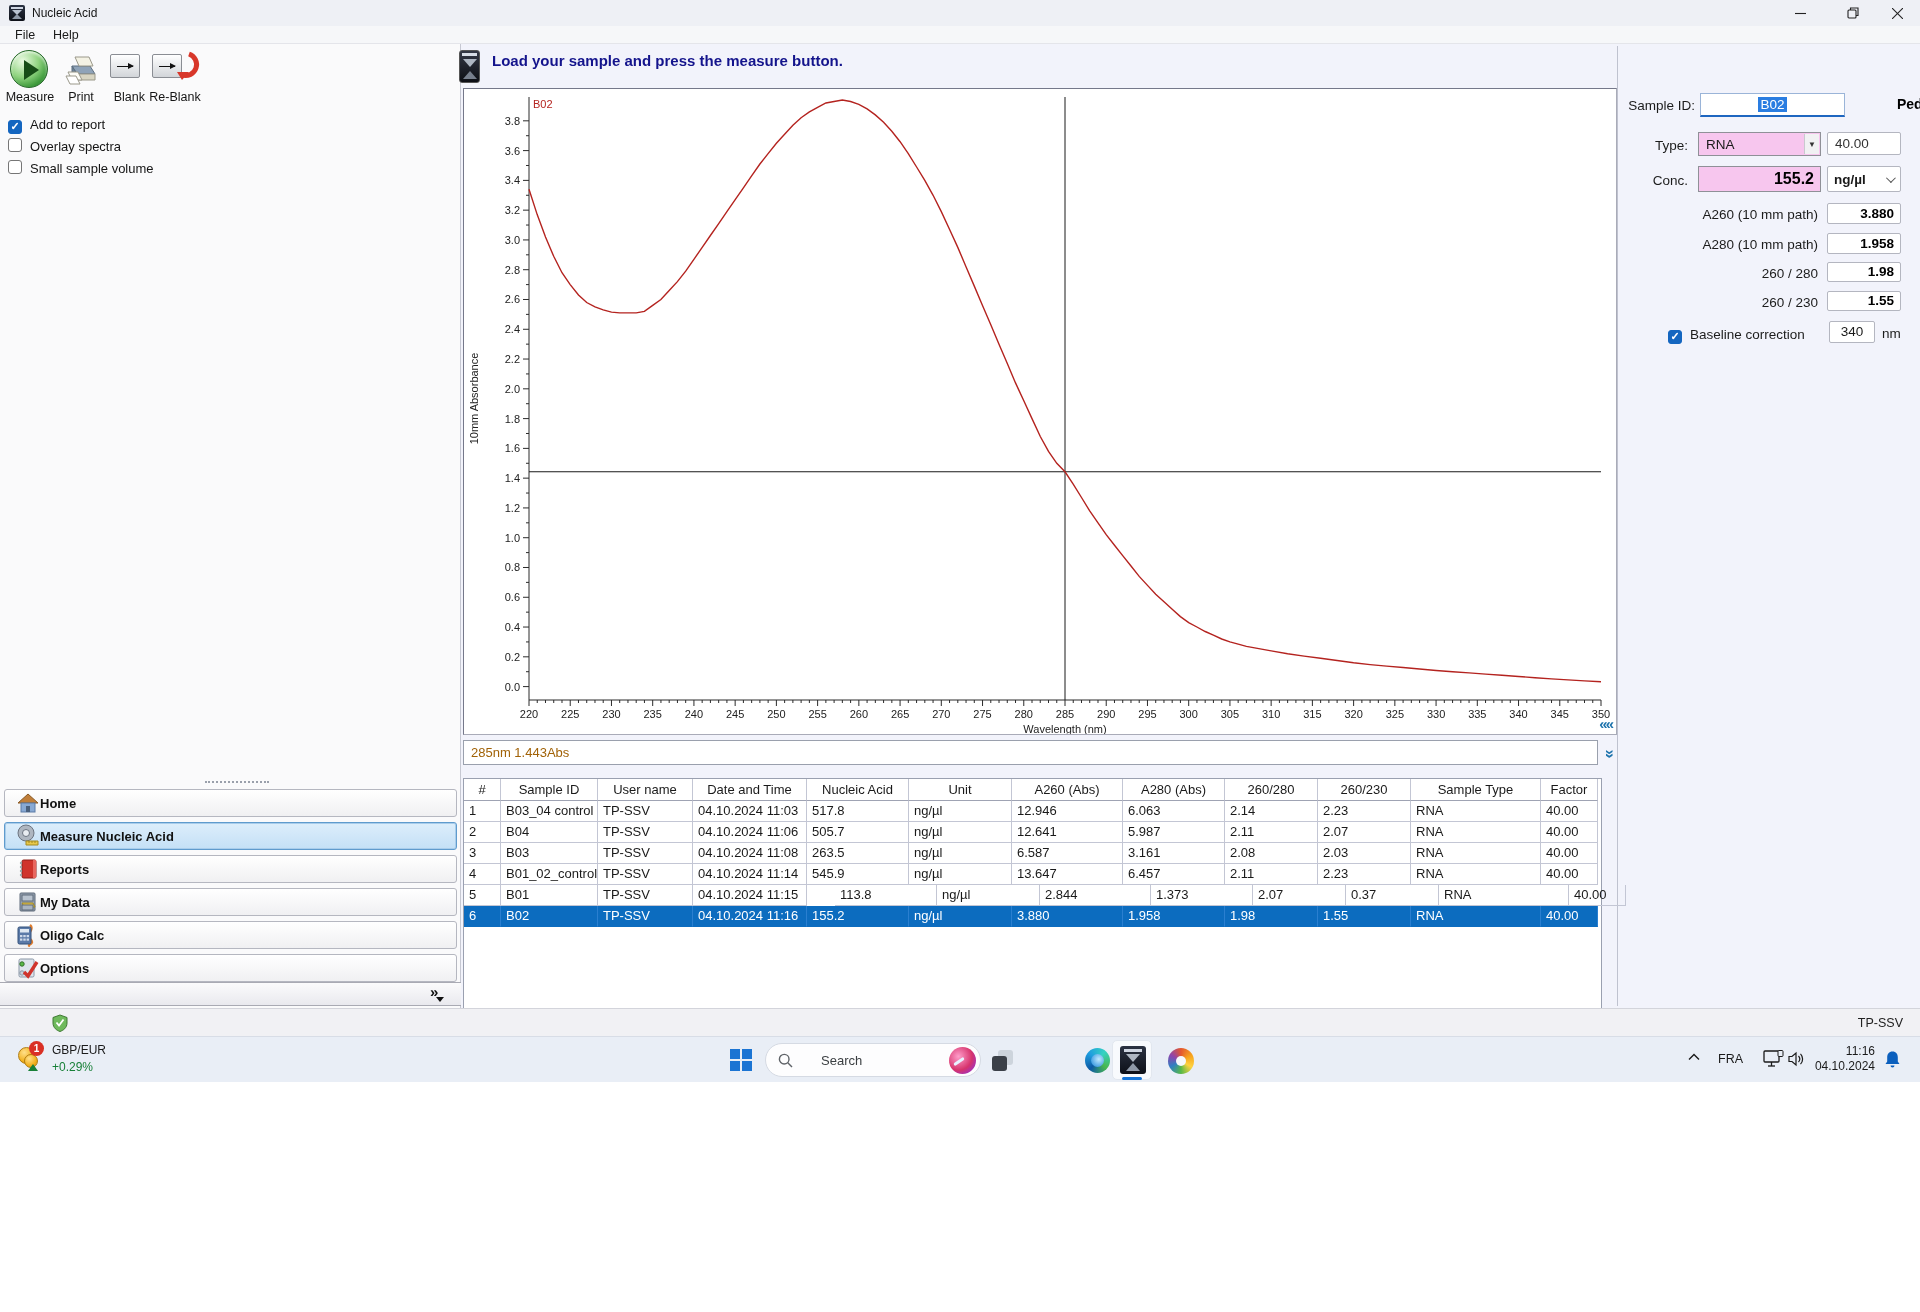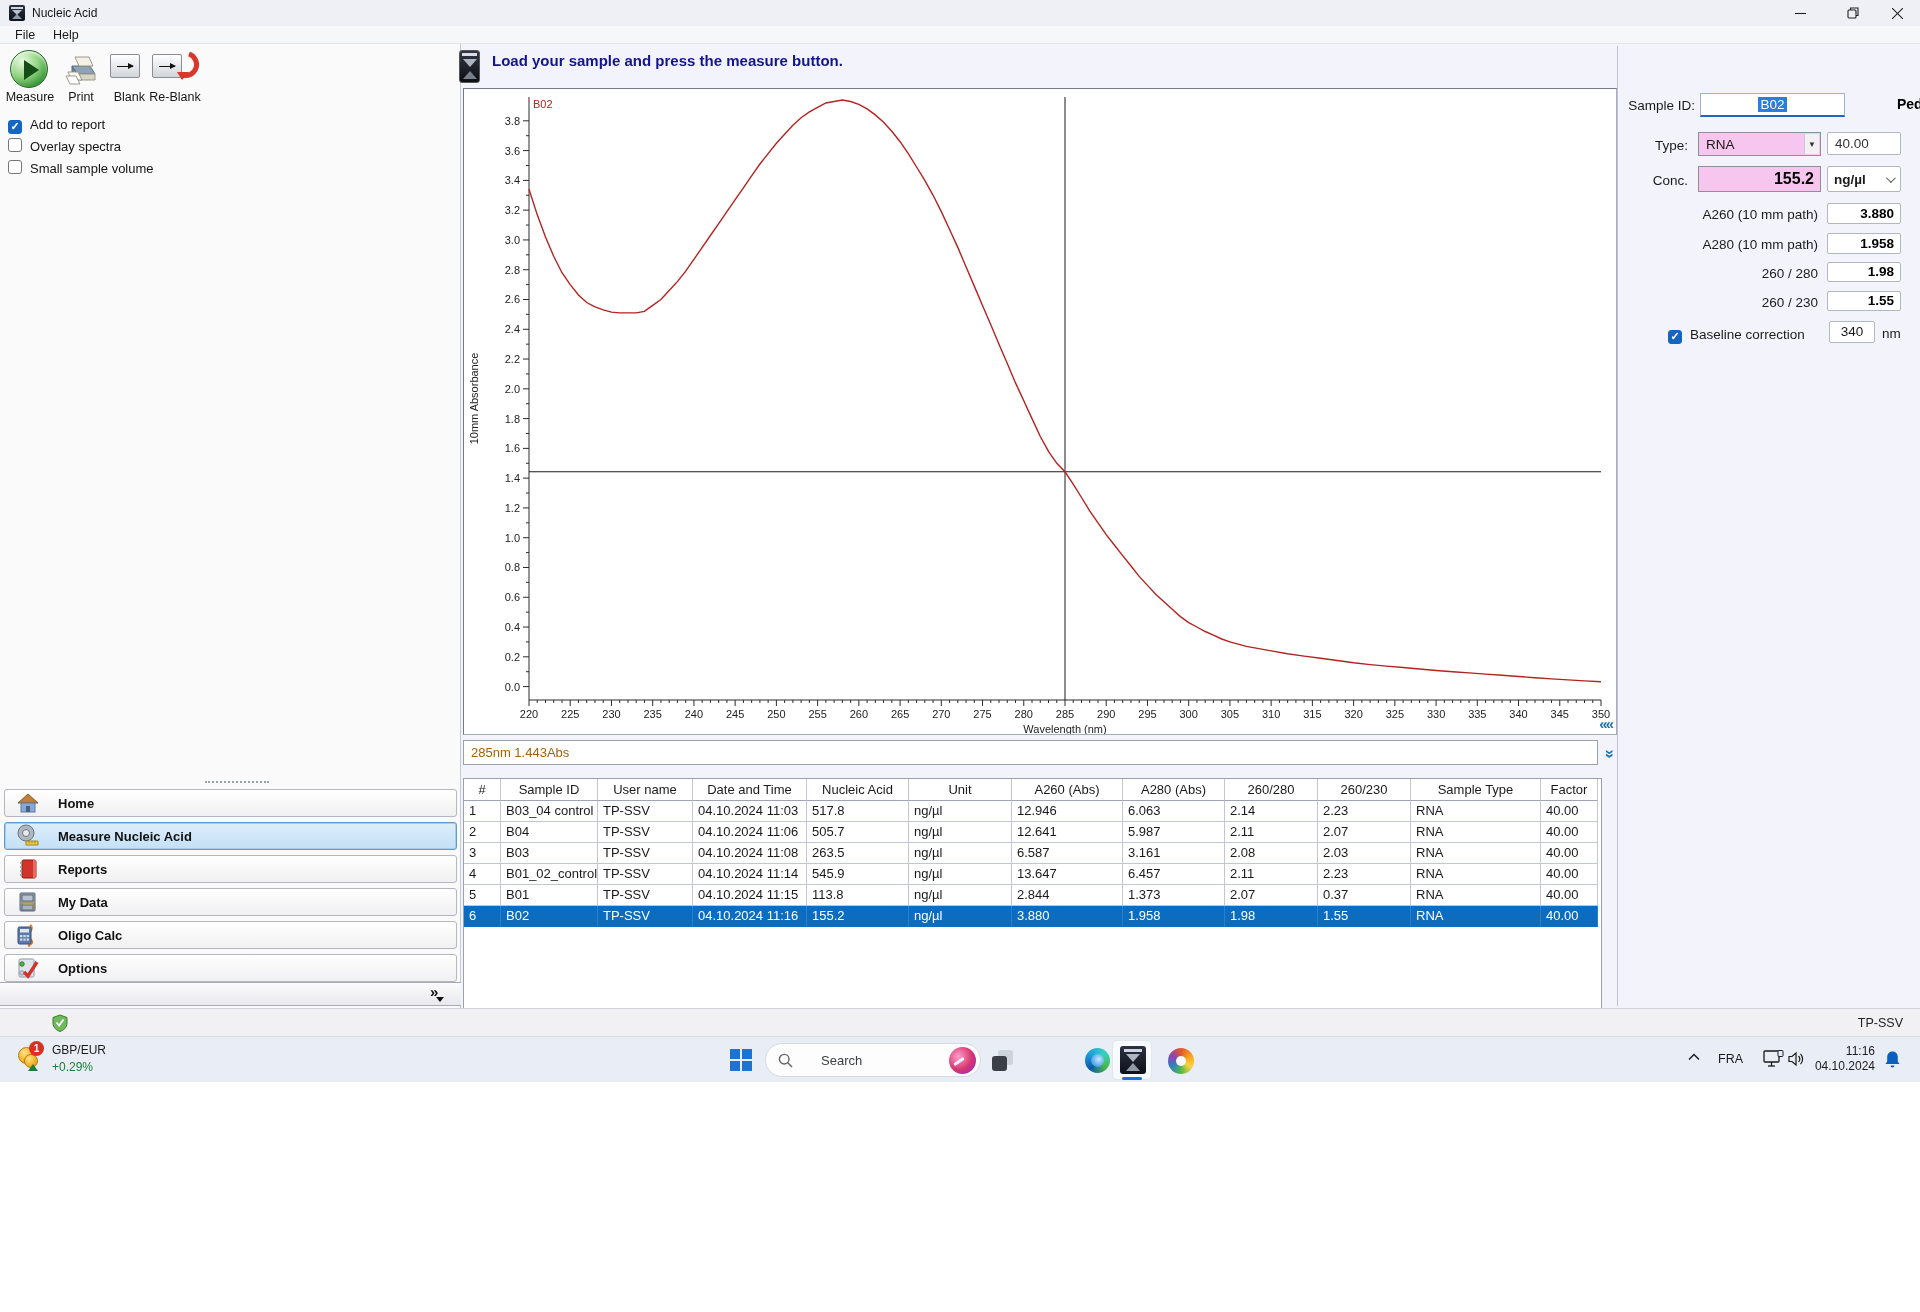--- a/index.html
+++ b/index.html
@@ -39,21 +39,21 @@
   .cb { width:14px; height:14px; border:1px solid #767676; border-radius:3px; background:#fff; display:inline-flex; align-items:center; justify-content:center; }
   .cb.checked { background:#1466c0; border-color:#1466c0; }
   .cb.checked::after { content:"✓"; color:#fff; font-size:11px; font-weight:bold; line-height:1; }
   .cb-label { font-size:13px; color:#151515;text-align:center; }
 
   .splitter-dots { left:205px; top:781px; width:64px; border-top:2px dotted #9aa0ab; }
   .nav-item { left:4px; width:453px; height:28px; border:1px solid #b5b7c0; border-radius:3px;
     background:linear-gradient(#ffffff,#f0f0f2); display:flex; align-items:center; }
   .nav-item.sel { background:linear-gradient(#ddeefb,#c4e0f6); border-color:#5f9bcd; box-shadow:0 0 0 1px #a9cdeb inset; }
   .nav-item .nav-ic { width:24px; height:24px; margin-left:11px; flex:none; }
-  .nav-item .nav-label { margin-left:18px; font-size:13px; font-weight:bold; color:#111; }
+  .nav-item .nav-label { font-size:13px; font-weight:bold; color:#111; }
   .more-bar { left:0; top:982px; width:461px; height:24px; background:linear-gradient(#fbfbfc,#e9e9ee);
     border-top:1px solid #a9aab3; border-bottom:1px solid #a9aab3; }
   .more-glyph { left:430px; top:0px; font-size:15px; font-weight:bold; color:#111; letter-spacing:-2px; }
   .more-caret { left:436px; top:14px; border-left:4px solid transparent; border-right:4px solid transparent; border-top:5px solid #111; }
 
   
   .main-bg { left:461px; top:44px; width:1459px; height:964px; background:#f2f3fb; }
   .v-divider { left:1617px; top:46px; width:1px; height:960px; background:#bfc2cf; }
   .msg-icon { left:459px; top:50px; width:21px; height:33px; border-radius:3px;
     background:linear-gradient(#343845,#0c0e14); border:1px solid #555; overflow:hidden; }
@@ -604,21 +604,21 @@
           <div class="rt-cell" style="width: 93px;">2.11</div>
           <div class="rt-cell" style="width: 93px;">2.23</div>
           <div class="rt-cell" style="width: 130px;">RNA</div>
           <div class="rt-cell" style="width: 57px;">40.00</div>
         </div>
         <div class="rt-row">
           <div class="rt-cell" style="width: 37px;">5</div>
           <div class="rt-cell" style="width: 97px;">B01</div>
           <div class="rt-cell" style="width: 95px;">TP-SSV</div>
           <div class="rt-cell" style="width: 114px;">04.10.2024 11:15</div>
-          <div class="rt-cell" style="width: 102px;">113.8</div>
+          <div class="rt-cell" style="width: 102px; margin-left: 28px;">113.8</div>
           <div class="rt-cell" style="width: 103px;">ng/µl</div>
           <div class="rt-cell" style="width: 111px;">2.844</div>
           <div class="rt-cell" style="width: 102px;">1.373</div>
           <div class="rt-cell" style="width: 93px;">2.07</div>
           <div class="rt-cell" style="width: 93px;">0.37</div>
           <div class="rt-cell" style="width: 130px;">RNA</div>
           <div class="rt-cell" style="width: 57px;">40.00</div>
         </div>
         <div class="rt-row sel">
           <div class="rt-cell" style="width: 37px;">6</div>

